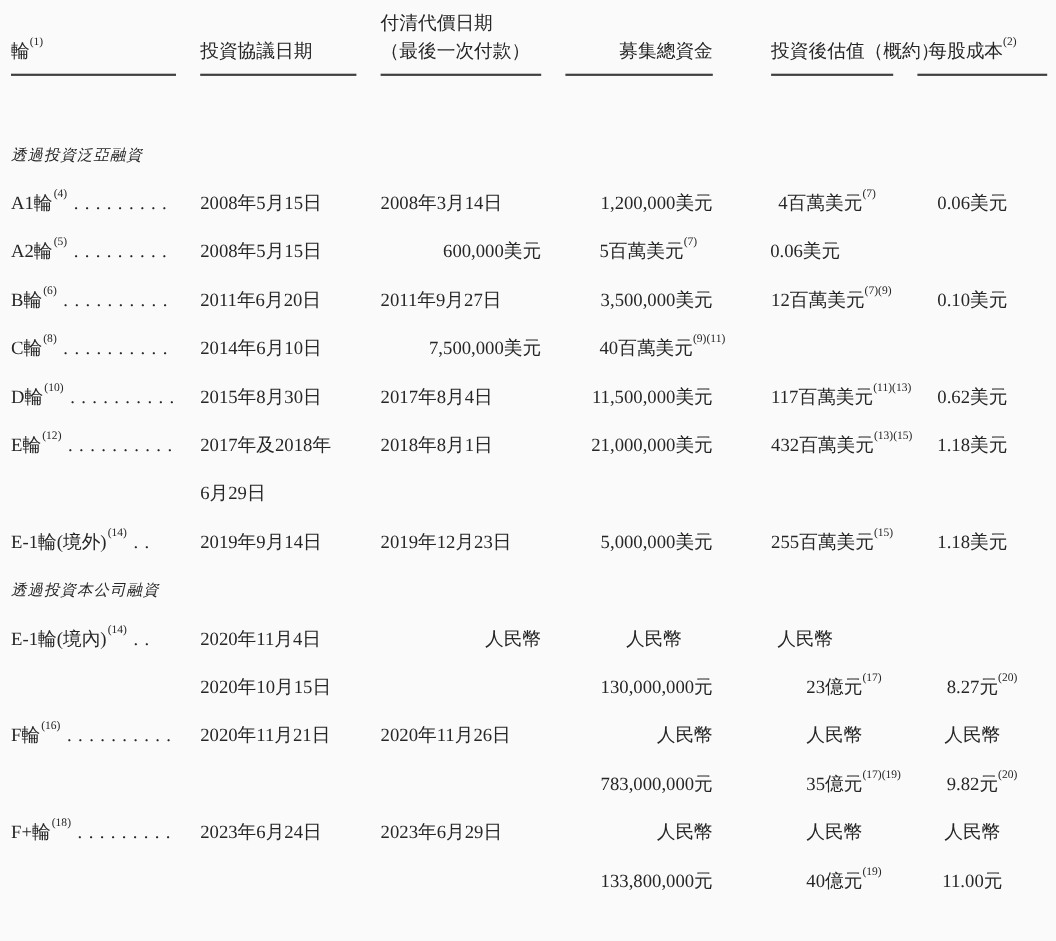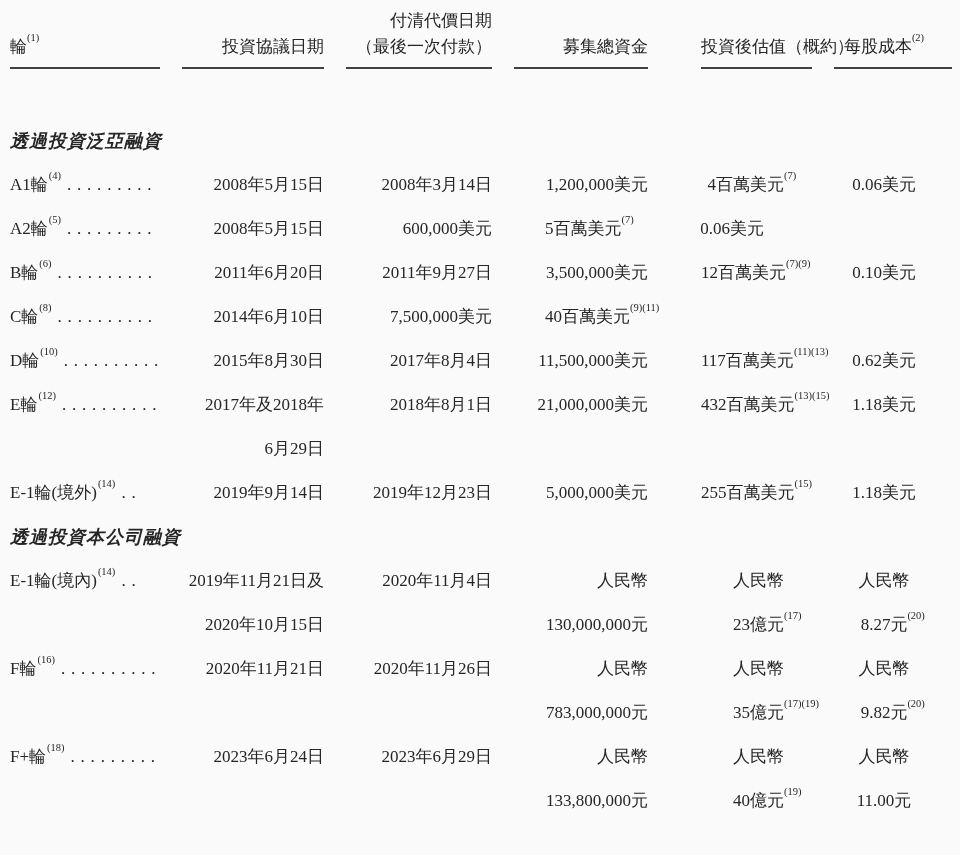--- a/index.html
+++ b/index.html
@@ -30,21 +30,21 @@
     padding-bottom:7px;
     text-align:center;
     line-height:26px;
     white-space:nowrap;
   }
   .hcell.c1{text-align:left;}
   
   .trow{height:44px;align-items:center;}
   .cell{white-space:nowrap;line-height:44px;height:44px;}
   .c1{text-align:left;overflow:hidden;}
-  .c2,.c3{text-align:right;}
+  .c2,.c3{text-align:left;}
   .c4{text-align:right;}
   .c5{text-align:right;padding-right:28px;box-sizing:border-box;margin-left:31px;}
   .c6{text-align:center;padding-right:18px;box-sizing:border-box;}
   sup,.rsup{
     font-size:10.5px;
     line-height:0;
     position:relative;
     top:-0.45em;
     letter-spacing:0;
   }
@@ -57,23 +57,23 @@
     vertical-align:baseline;
   }
   .leader{
     letter-spacing:0.34em;
     padding-left:6px;
   }
   .section-title{
     height:44px;
     display:flex;
     align-items:center;
-    font-weight:bold;
+    font-weight:normal;
     font-style:italic;
-    font-size:18px;
+    font-size:14px;
     letter-spacing:1px;
   }
   .section-title.first{margin-top:50px;}
   .tbody{margin-top:0;}
 </style>
 </head>
 <body>
 
 <div class="page">
 
@@ -152,21 +152,20 @@
     <div class="cell c3">2019年12月23日</div>
     <div class="cell c4">5,000,000美元</div>
     <div class="cell c5"><span class="val">255百萬美元</span><span class="hang"><sup>(15)</sup></span></div>
     <div class="cell c6"><span class="val">1.18美元</span><span class="hang"><sup></sup></span></div>
   </div>
       <div class="section-title">
         <span class="st-text">透過投資本公司融資</span>
       </div>
       <div class="grid trow">
     <div class="cell c1"><span class="round">E-1輪(境內)</span><sup class="rsup">(14)</sup><span class="leader">..</span></div>
-    <div class="cell c2">2019年11月21日及</div>
     <div class="cell c3">2020年11月4日</div>
     <div class="cell c4">人民幣</div>
     <div class="cell c5"><span class="val">人民幣</span><span class="hang"><sup></sup></span></div>
     <div class="cell c6"><span class="val">人民幣</span><span class="hang"><sup></sup></span></div>
   </div>
       <div class="grid trow">
     <div class="cell c1"><span class="round"></span><sup class="rsup"></sup><span class="leader"></span></div>
     <div class="cell c2">2020年10月15日</div>
     <div class="cell c3"></div>
     <div class="cell c4">130,000,000元</div>

